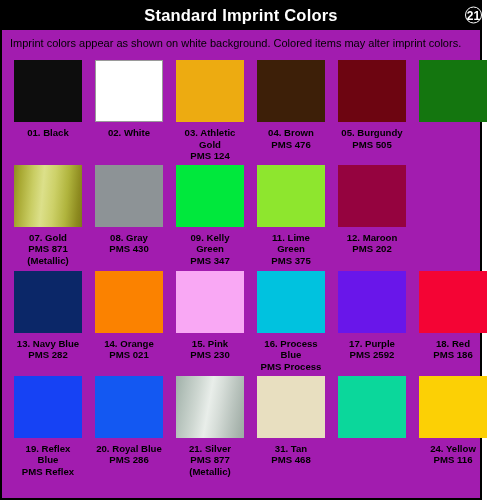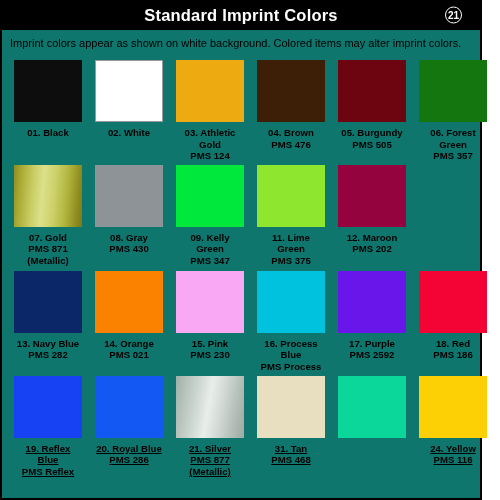--- a/index.html
+++ b/index.html
@@ -11,21 +11,21 @@
     width: 500px;
     height: 500px;
     font-family: "Liberation Sans", sans-serif;
     overflow: hidden;
   }
   #page {
     position: relative;
     width: 482px;
     height: 500px;
     box-sizing: border-box;
-    background: #0f766e;
+    background: #a21caf;
     border: 2px solid #000000;
     border-top: none;
   }
   
   #header {
     position: relative;
     height: 30px;
     background: #000000;
     display: flex;
     align-items: center;
@@ -34,29 +34,29 @@
   }
   #header-title {
     color: #ffffff;
     font-size: 16.5px;
     font-weight: bold;
     letter-spacing: 0.2px;
     line-height: 1;
   }
   #page-badge {
     position: absolute;
-    right: 20px;
+    right: 0;
     top: 50%;
     transform: translateY(-50%);
     width: 17px;
     height: 17px;
     border: 1.3px solid #ffffff;
     border-radius: 50%;
     color: #ffffff;
-    font-size: 10px;
+    font-size: 12px;
     font-weight: bold;
     display: flex;
     align-items: center;
     justify-content: center;
     line-height: 1;
     box-sizing: border-box;
   }
   
   #subtitle-bar {
     height: 26px;
@@ -103,21 +103,21 @@
     font-size: 9.6px;
     line-height: 11.6px;
     color: #000000;
     font-weight: bold;
     white-space: pre-line;
   }
   
   #row-0 .swatch-label { min-height: 24px; }
   #row-1 .swatch-label { min-height: 36px; }
   #row-2 .swatch-label { min-height: 24px; }
-  #row-3 .swatch-label { min-height: 36px; text-decoration: underline; }
+  #row-3 .swatch-label { min-height: 36px; }
 </style>
 </head>
 <body>
 
 <div id="page">
 
   <div id="header">
     <div id="header-title">Standard Imprint Colors</div>
     <div id="page-badge">21</div>
   </div>
@@ -146,22 +146,20 @@
           <div class="swatch-label">04. Brown
 PMS 476</div>
         </div>
         <div class="swatch-cell">
           <div class="swatch-box" style="background: rgb(109, 5, 17);"></div>
           <div class="swatch-label">05. Burgundy
 PMS 505</div>
         </div>
         <div class="swatch-cell">
           <div class="swatch-box" style="background: rgb(20, 118, 15);"></div>
-          <div class="swatch-label">06. Forest Green
-PMS 357</div>
         </div>
       </div>
       <div class="swatch-row" id="row-1">
         <div class="swatch-cell">
           <div class="swatch-box" style="background: linear-gradient(95deg, rgb(142, 139, 34) 0%, rgb(168, 168, 50) 10%, rgb(201, 205, 99) 28%, rgb(220, 224, 138) 42%, rgb(205, 209, 105) 58%, rgb(176, 180, 61) 76%, rgb(141, 138, 31) 92%, rgb(125, 122, 24) 100%);"></div>
           <div class="swatch-label">07. Gold
 PMS 871
 (Metallic)</div>
         </div>
         <div class="swatch-cell">

